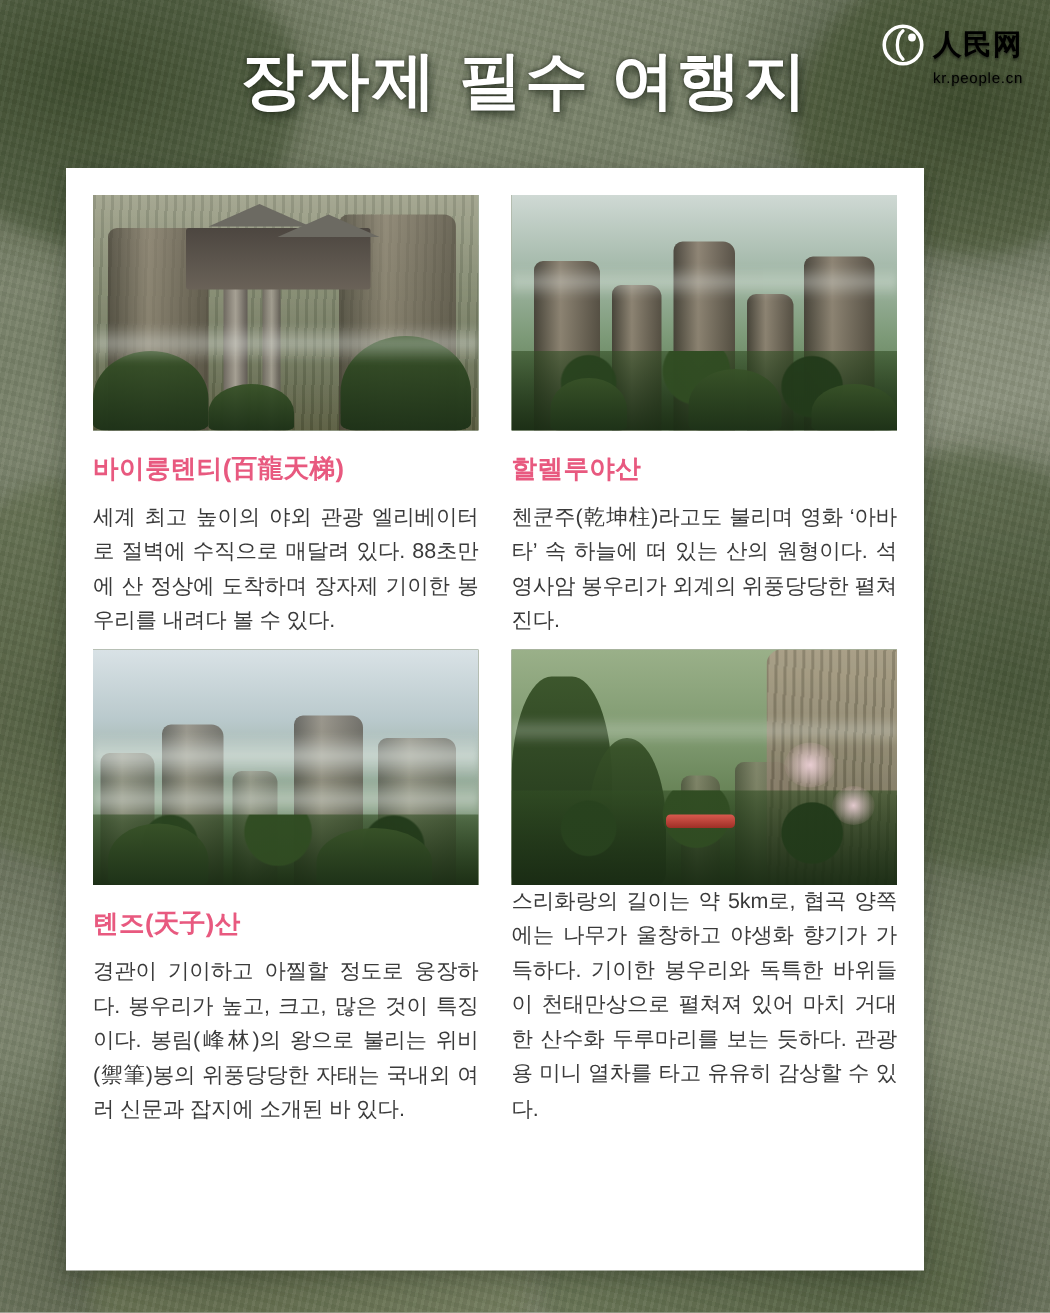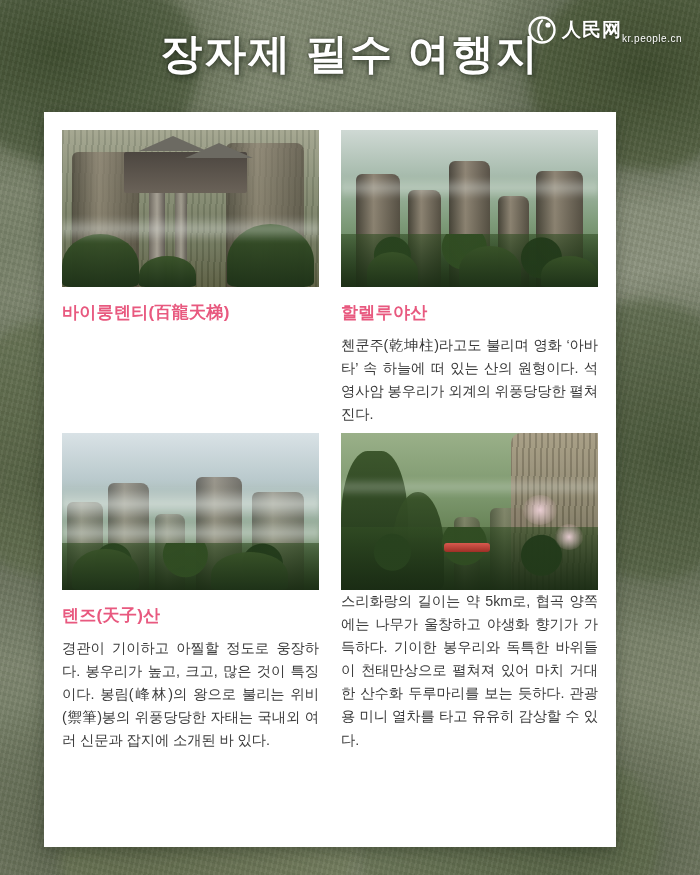--- a/index.html
+++ b/index.html
@@ -48,23 +48,23 @@
   
   #header {
     position: relative;
     height: 138px;
   }
   #logo {
     position: absolute;
     right: 18px;
     top: 16px;
     display: flex;
-    flex-direction: row;
+    flex-direction: column;
     align-items: flex-end;
-    color: #ffffff;
+    color: #000000;
   }
   #logo-row {
     display: flex;
     align-items: center;
     gap: 6px;
   }
   .logo-mark {
     width: 28px;
     height: 28px;
     position: relative;
@@ -260,20 +260,21 @@
         <div class="lift-shaft" style="left:44%;top:28%;width:12px;height:72%;opacity:.9;"></div>
         <div class="building" style="left:24%;top:14%;width:48%;height:26%;"></div>
         <div class="roof" style="left:30%;top:4%;"></div>
         <div class="roof" style="left:48%;top:8%;"></div>
         <div class="tree" style="left:0;width:30%;height:34%;"></div>
         <div class="tree" style="right:2%;width:34%;height:40%;"></div>
         <div class="tree" style="left:30%;width:22%;height:20%;"></div>
         <div class="mist" style="top:55%;height:26px;opacity:.5;"></div>
       </div>
       <div class="title">바이룽톈티(百龍天梯)</div>
+      <div class="body">세계 최고 높이의 야외 관광 엘리베이터로 절벽에 수직으로 매달려 있다. 88초만에 산 정상에 도착하며 장자제 기이한 봉우리를 내려다 볼 수 있다.</div>
     </div>
 
     <div class="cell">
       <div class="photo">
         <div class="sky-b"></div>
         <div class="pillar" style="left:6%;width:17%;height:72%;"></div>
         <div class="pillar" style="left:26%;width:13%;height:62%;"></div>
         <div class="pillar" style="left:42%;width:16%;height:80%;"></div>
         <div class="pillar" style="left:61%;width:12%;height:58%;"></div>
         <div class="pillar" style="left:76%;width:18%;height:74%;"></div>

